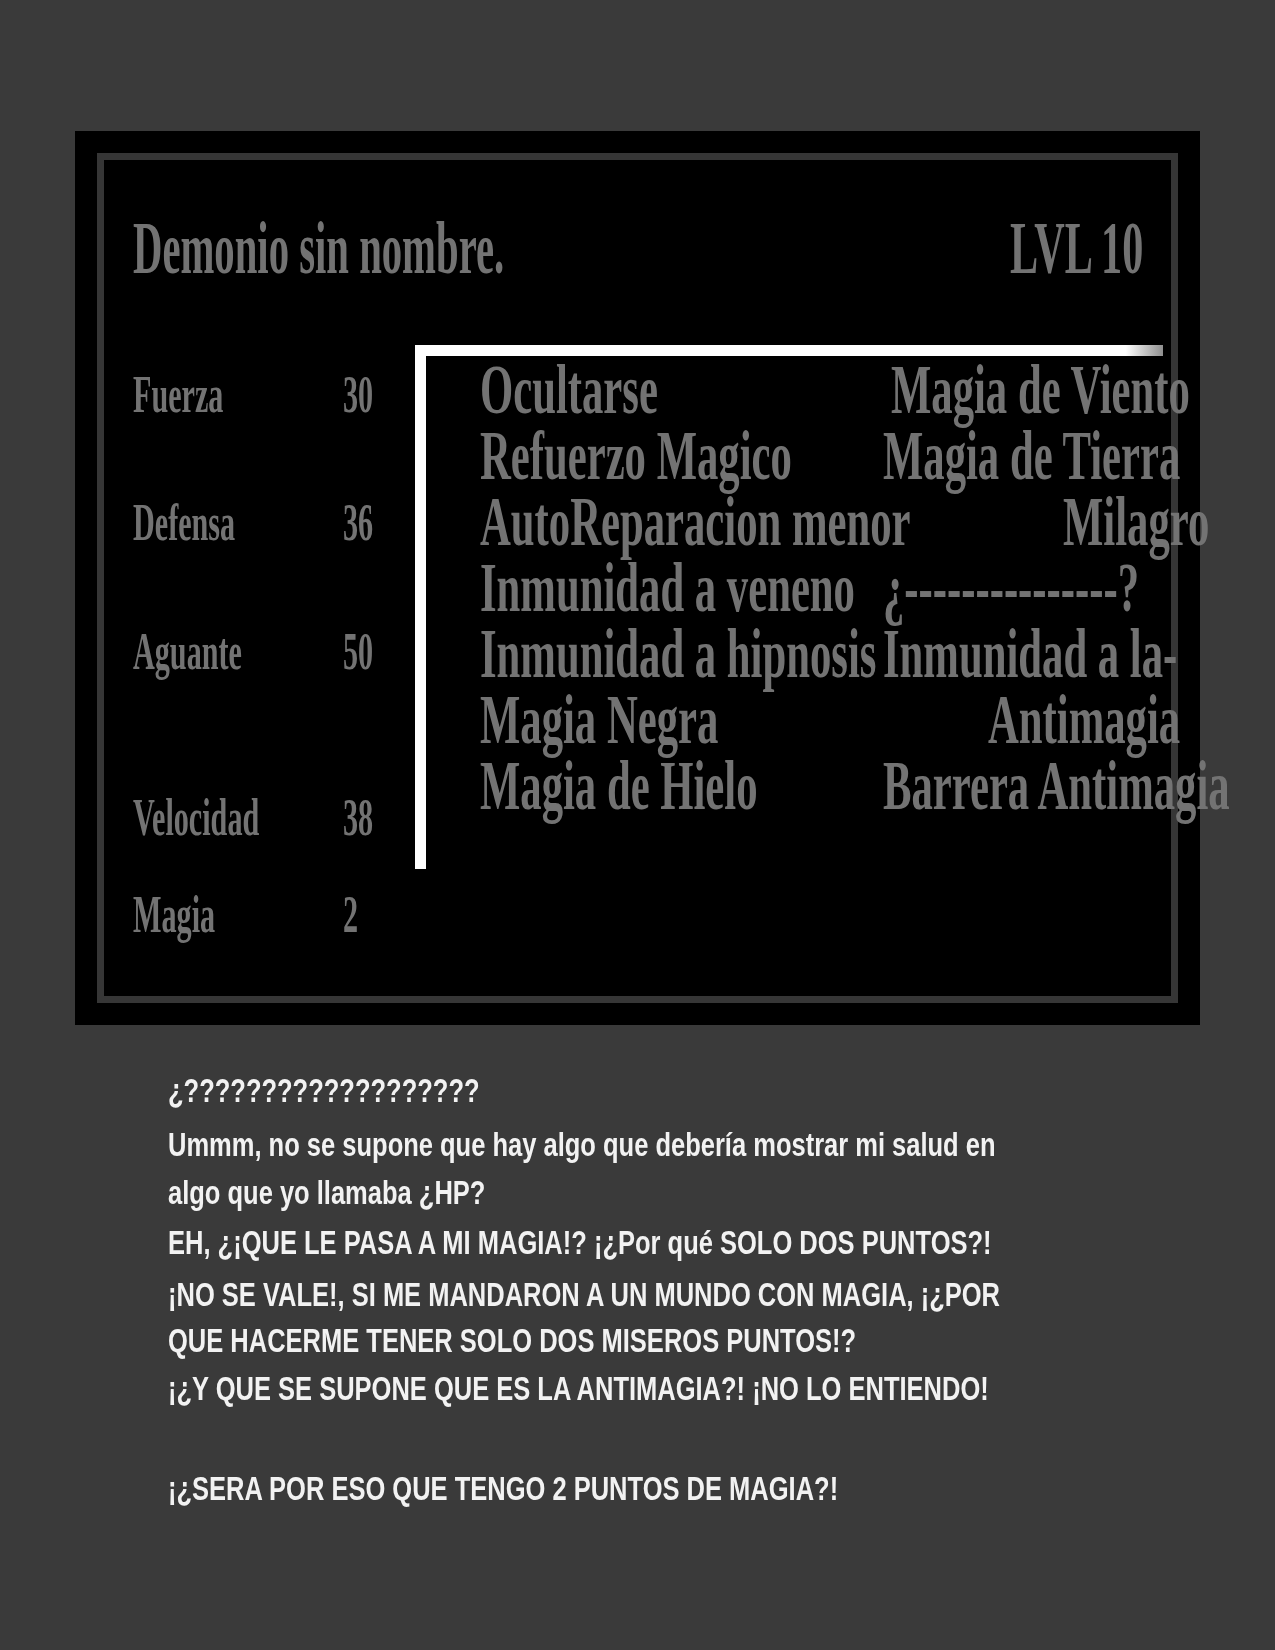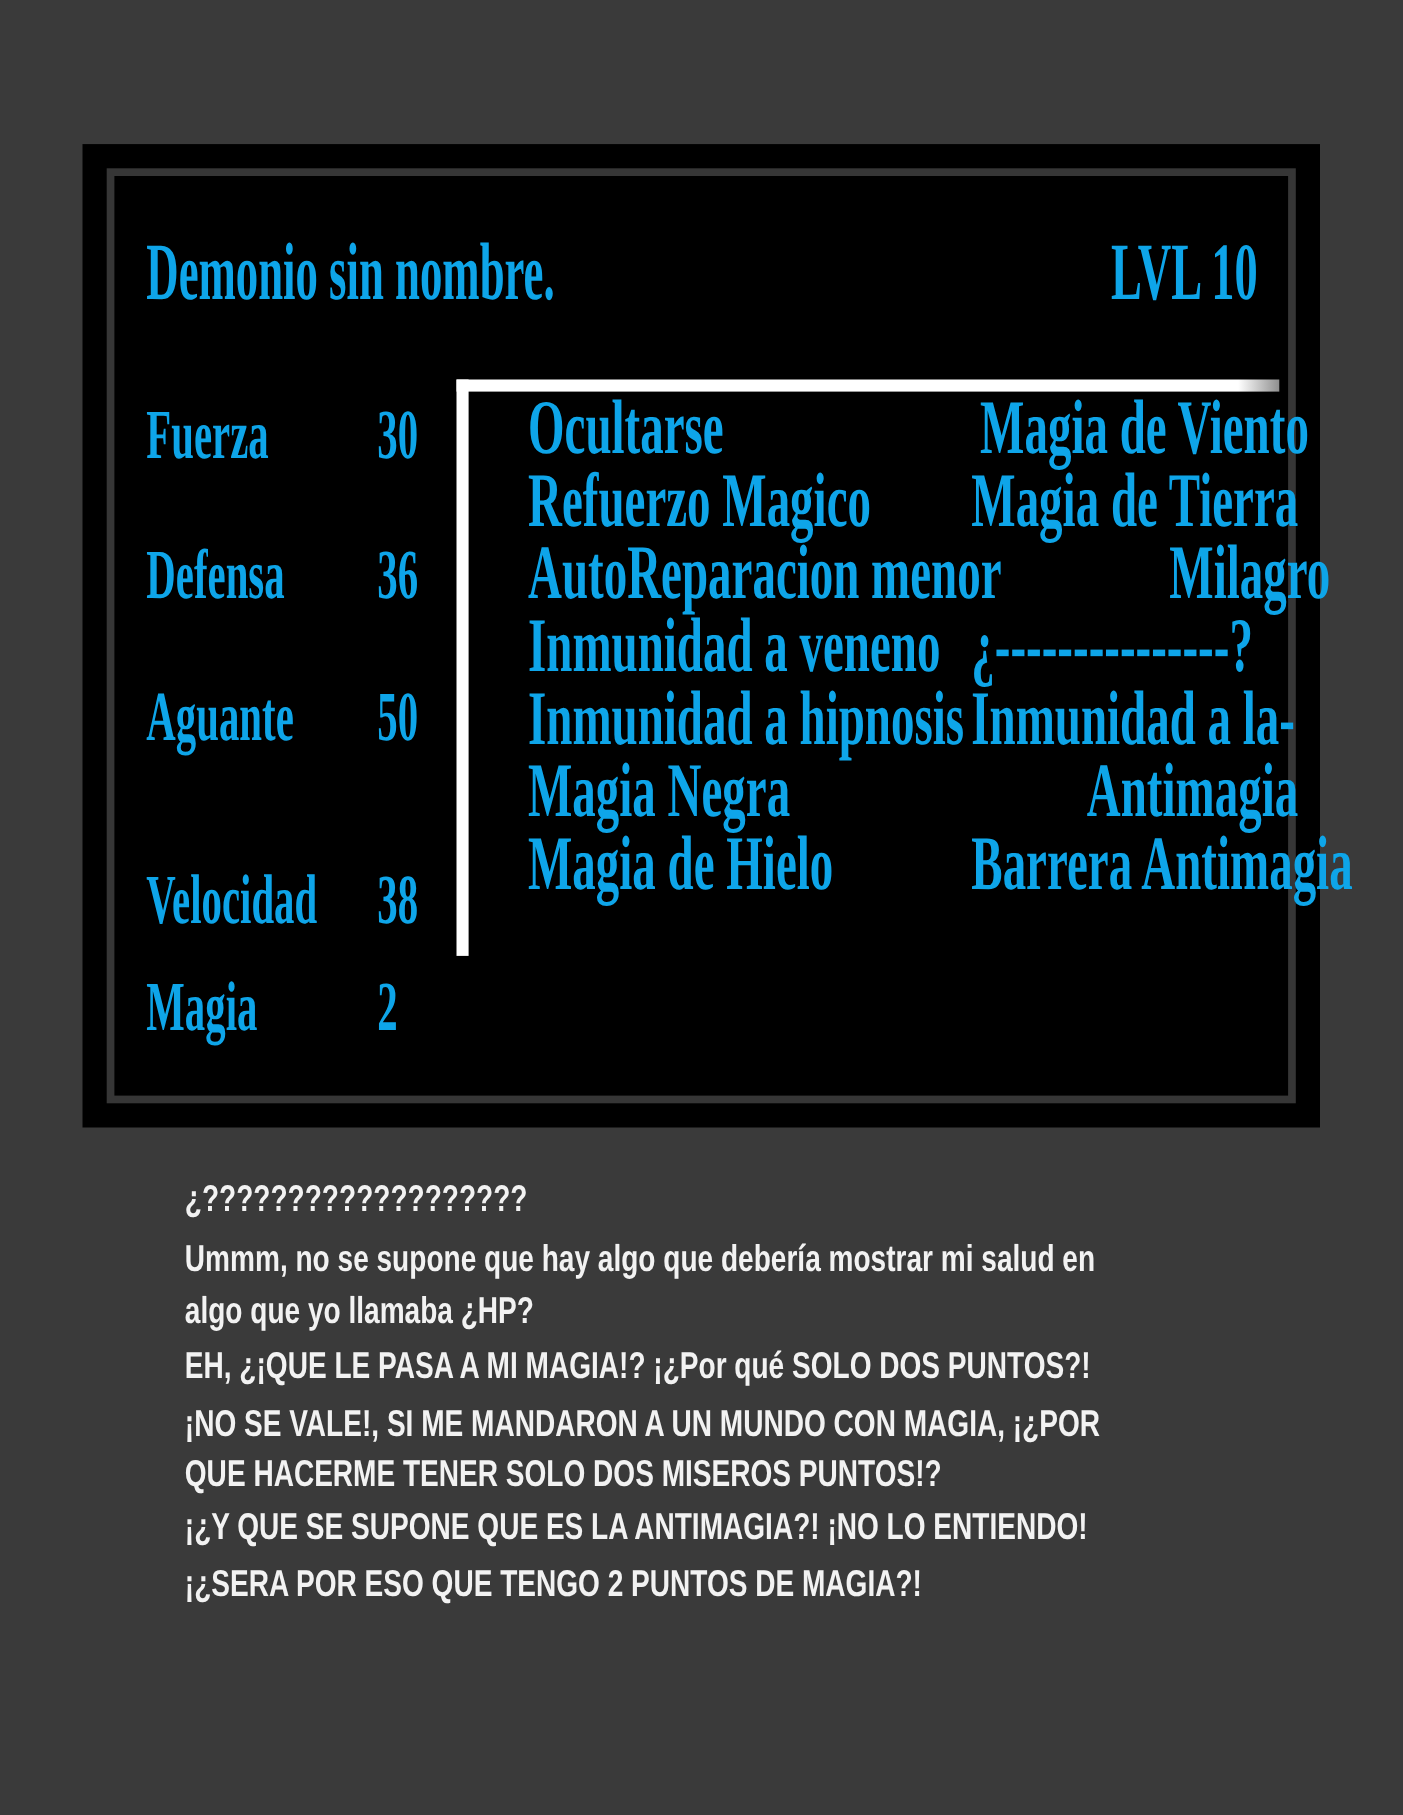--- a/index.html
+++ b/index.html
@@ -15,26 +15,26 @@
   
   .panel{
     position:absolute;left:75px;top:131px;width:1125px;height:894px;
     background:#000;
   }
   .panel-frame-line{
     position:absolute;inset:22px;border:7px solid #363636;pointer-events:none;
   }
   .serif{
     font-family:"Liberation Serif","DejaVu Serif",serif;
-    font-weight:bold;color:#0ea5e9;
+    font-weight:bold;color:#737373;
   }
   .panel-title{position:absolute;left:58px;top:75px;font-size:74px;line-height:84px;}
   .panel-level{position:absolute;left:935px;top:75px;font-size:74px;line-height:84px;}
 
-  .stat-row{position:absolute;left:58px;font-size:64px;line-height:56px;width:340px;}
+  .stat-row{position:absolute;left:58px;font-size:52px;line-height:56px;width:340px;}
   .stat-value{position:absolute;left:210px;top:0;}
 
   .skills-top-bar{
     position:absolute;left:340px;top:214px;width:748px;height:11px;
     background:linear-gradient(90deg,#ffffff 0 95%,#8f8f8f 100%);
   }
   .skills-left-bar{
     position:absolute;left:340px;top:214px;width:11px;height:524px;background:#ffffff;
   }
   .skills-col{position:absolute;top:226px;font-size:70px;margin-left:48px;}
@@ -107,13 +107,13 @@
   </div>
 </div>
 
 <div class="dlg-line" style="top:1070px"><span class="tc">¿???????????????????</span></div>
 <div class="dlg-line" style="top:1124px"><span class="tc">Ummm, no se supone que hay algo que debería mostrar mi salud en</span></div>
 <div class="dlg-line" style="top:1172px"><span class="tc">algo que yo llamaba ¿HP?</span></div>
 <div class="dlg-line" style="top:1222px"><span class="tc">EH, ¿¡QUE LE PASA A MI MAGIA!? ¡¿Por qué SOLO DOS PUNTOS?!</span></div>
 <div class="dlg-line" style="top:1274px"><span class="tc">¡NO SE VALE!, SI ME MANDARON A UN MUNDO CON MAGIA, ¡¿POR</span></div>
 <div class="dlg-line" style="top:1320px"><span class="tc">QUE HACERME TENER SOLO DOS MISEROS PUNTOS!?</span></div>
 <div class="dlg-line" style="top:1368px"><span class="tc">¡¿Y QUE SE SUPONE QUE ES LA ANTIMAGIA?! ¡NO LO ENTIENDO!</span></div>
-<div class="dlg-line" style="top:1420px"><span class="tc">¡¿SERA POR ESO QUE TENGO 2 PUNTOS DE MAGIA?!</span></div>
+<div class="dlg-line" style="top:1468px"><span class="tc">¡¿SERA POR ESO QUE TENGO 2 PUNTOS DE MAGIA?!</span></div>
 
 </body></html>

